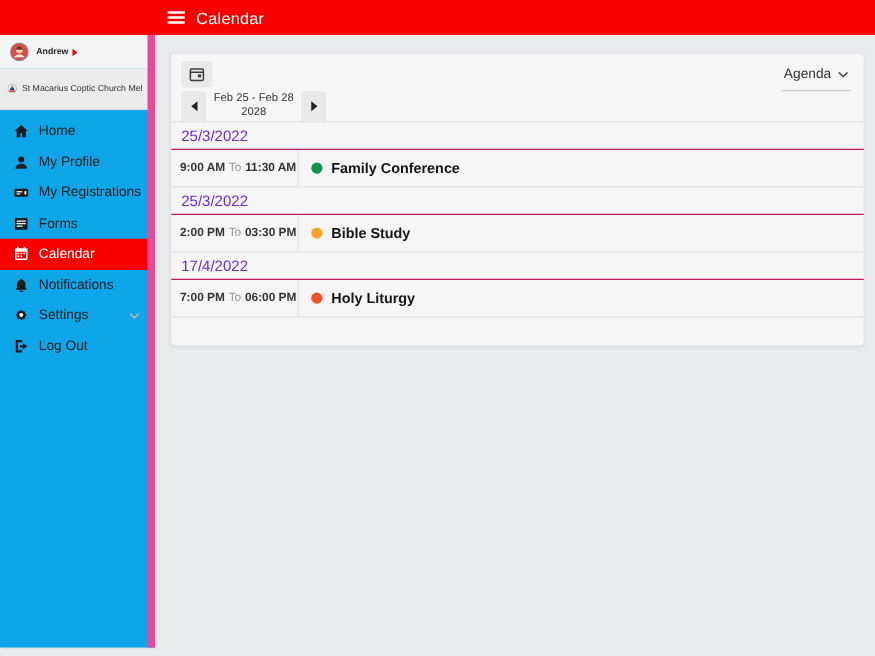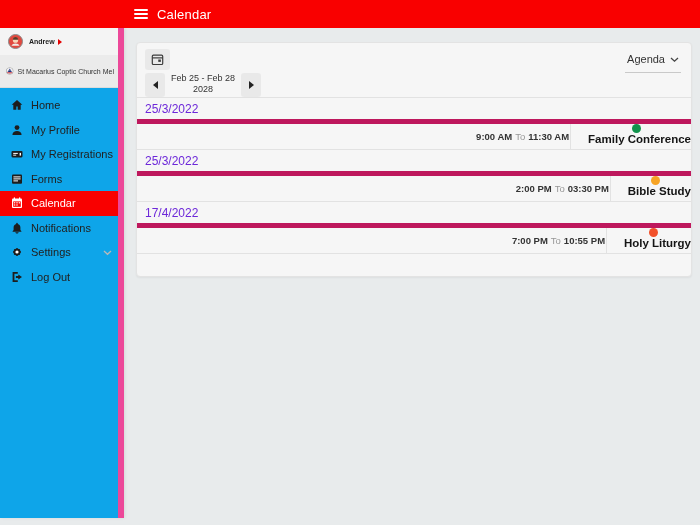--- a/index.html
+++ b/index.html
@@ -81,28 +81,28 @@
     width: 76px; display: flex; flex-direction: column; align-items: center; 
     font-size: 9px; color: #333; line-height: 1.25; text-align: center;
   }
 
   .agenda-list { }
   .date-header {
     height: 22px; border-top: 1px solid #e2e2e2;
     display: flex; align-items: center; padding-left: 8px;
     font-size: 12px; color: #6d28d9;
   }
-  .event-row { display: flex; height: 30px; border-top: 5px solid #be185d; justify-content: flex-end; }
+  .event-row { display: flex; height: 30px; border-top: 1px solid #be185d; }
   .time-cell {
     width: 102px; flex: none; border-right: 1px solid #e2e2e2;
     display: flex; align-items: center; padding-left: 7px;
     font-size: 9.5px; font-weight: bold; color: #333; white-space: nowrap;
   }
   .time-to { font-weight: normal; color: #979797; margin: 0 3px; }
-  .title-cell { display: flex; align-items: center; padding-left: 10px; flex-direction: column; }
+  .title-cell { display: flex; align-items: center; padding-left: 10px; }
   .event-dot { width: 9px; height: 9px; border-radius: 50%; flex: none; }
   .event-title { margin-left: 7px; font-size: 11.5px; font-weight: bold; color: #151515; }
   .filler-row { height: 24px; border-top: 1px solid #e2e2e2; }
 </style>
 </head>
 <body>
 
 <header class="topbar">
   <div class="hamburger">
       <span></span>
@@ -309,21 +309,21 @@
         </div>
       </div>
 
       <div class="date-header">
         <span>17/4/2022</span>
       </div>
       <div class="event-row">
         <div class="time-cell">
           <span>7:00 PM</span>
           <span class="time-to">To</span>
-          <span>10:55 PM</span>
+          <span>06:00 PM</span>
         </div>
         <div class="title-cell">
           <span class="event-dot" style="background: rgb(242, 81, 42);"></span>
           <span class="event-title">Holy Liturgy</span>
         </div>
       </div>
 
       <div class="filler-row"></div>
     </div>
 

